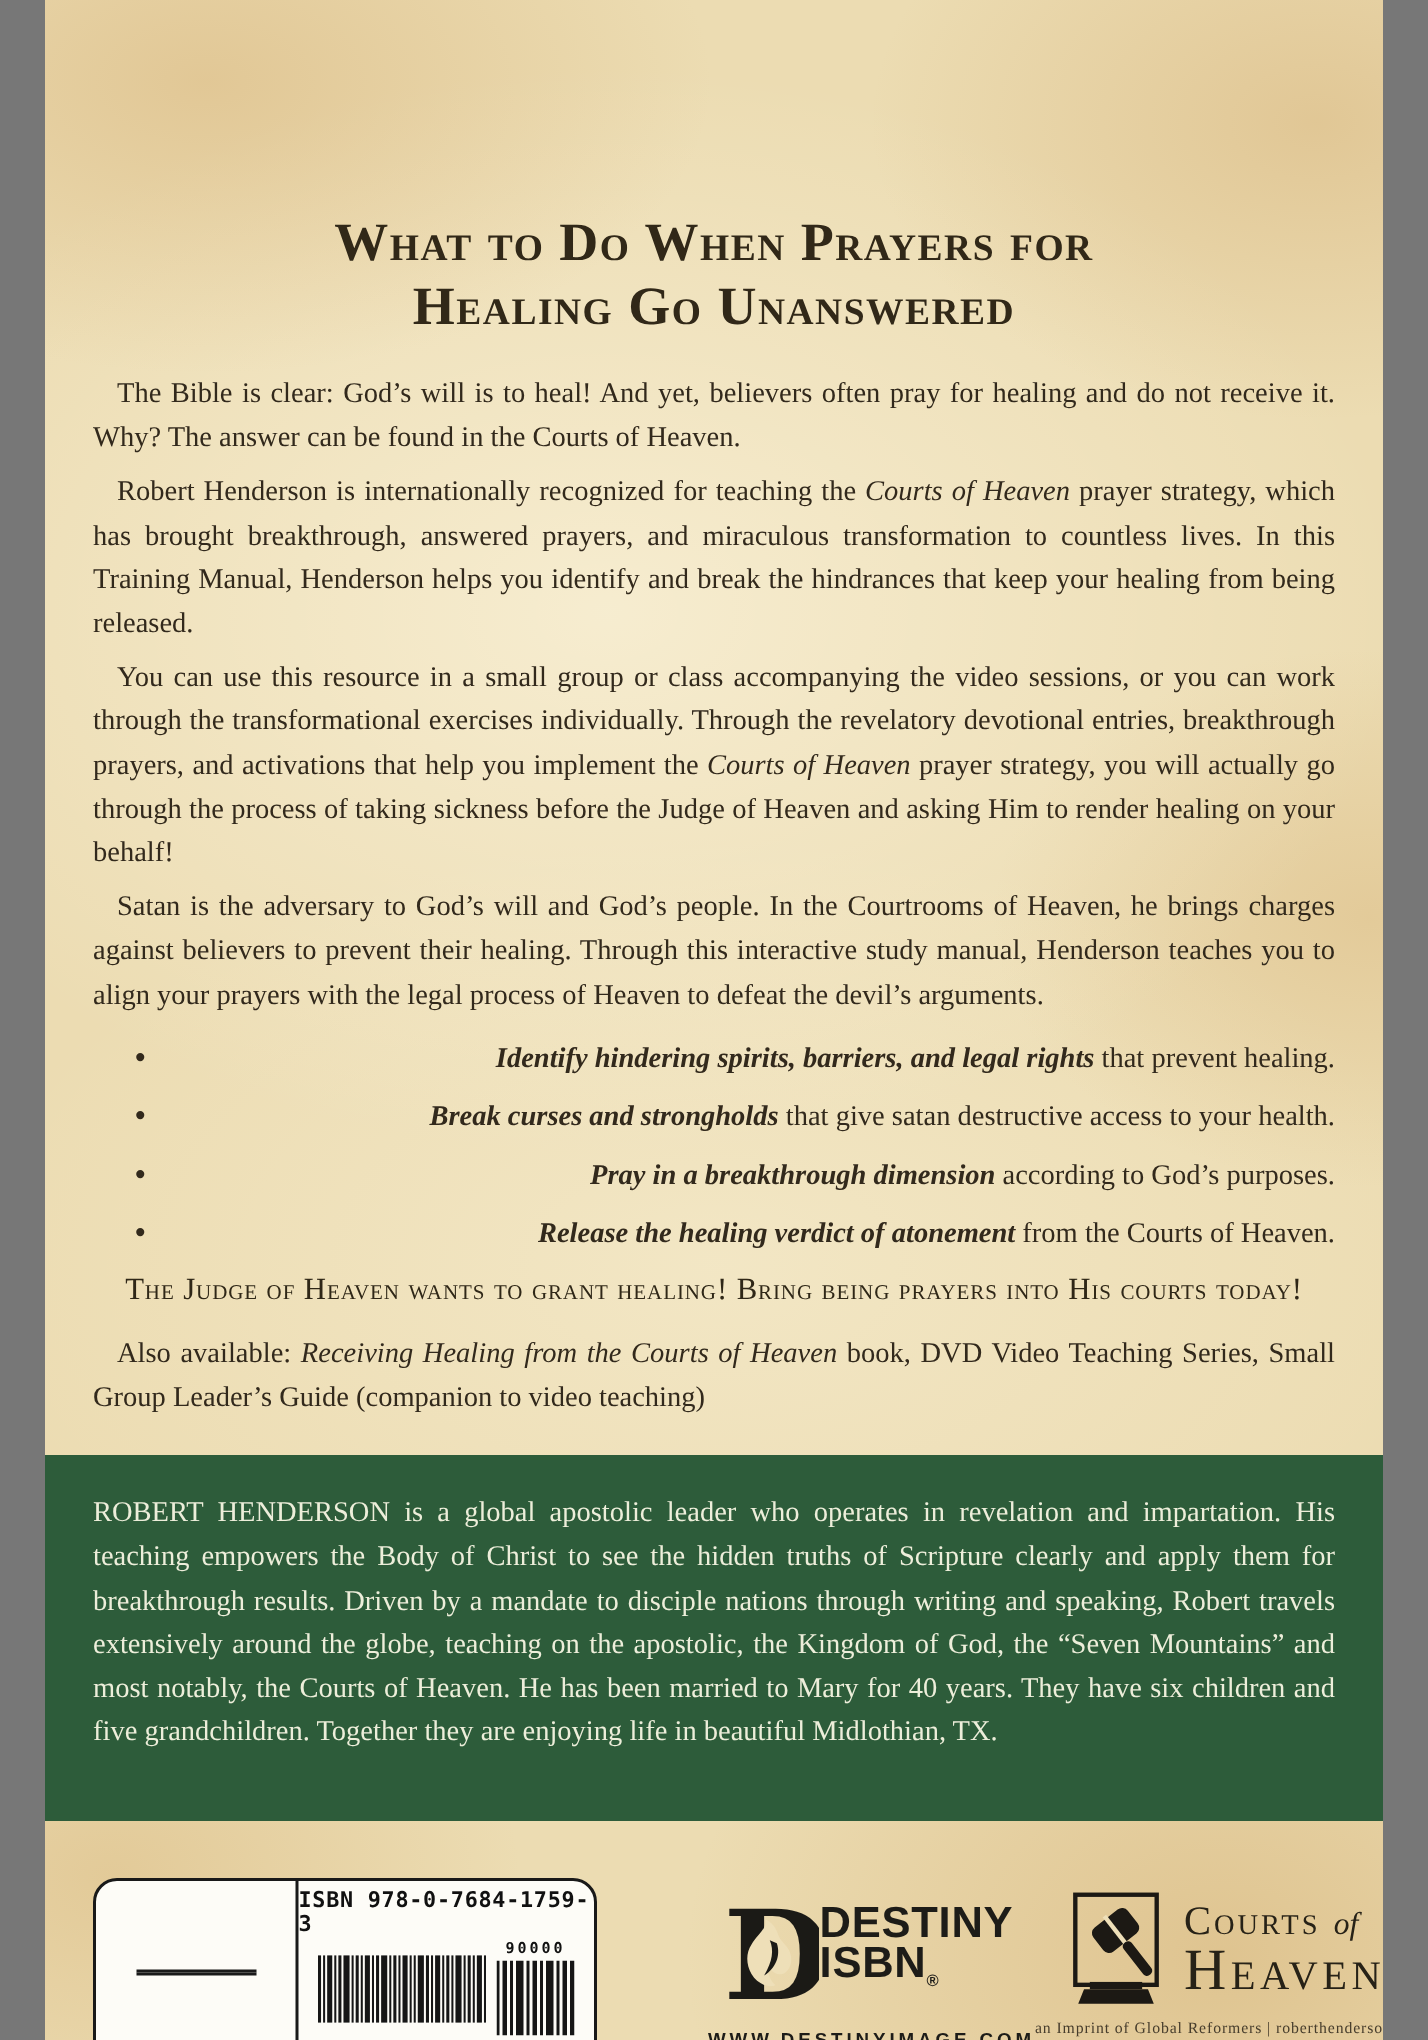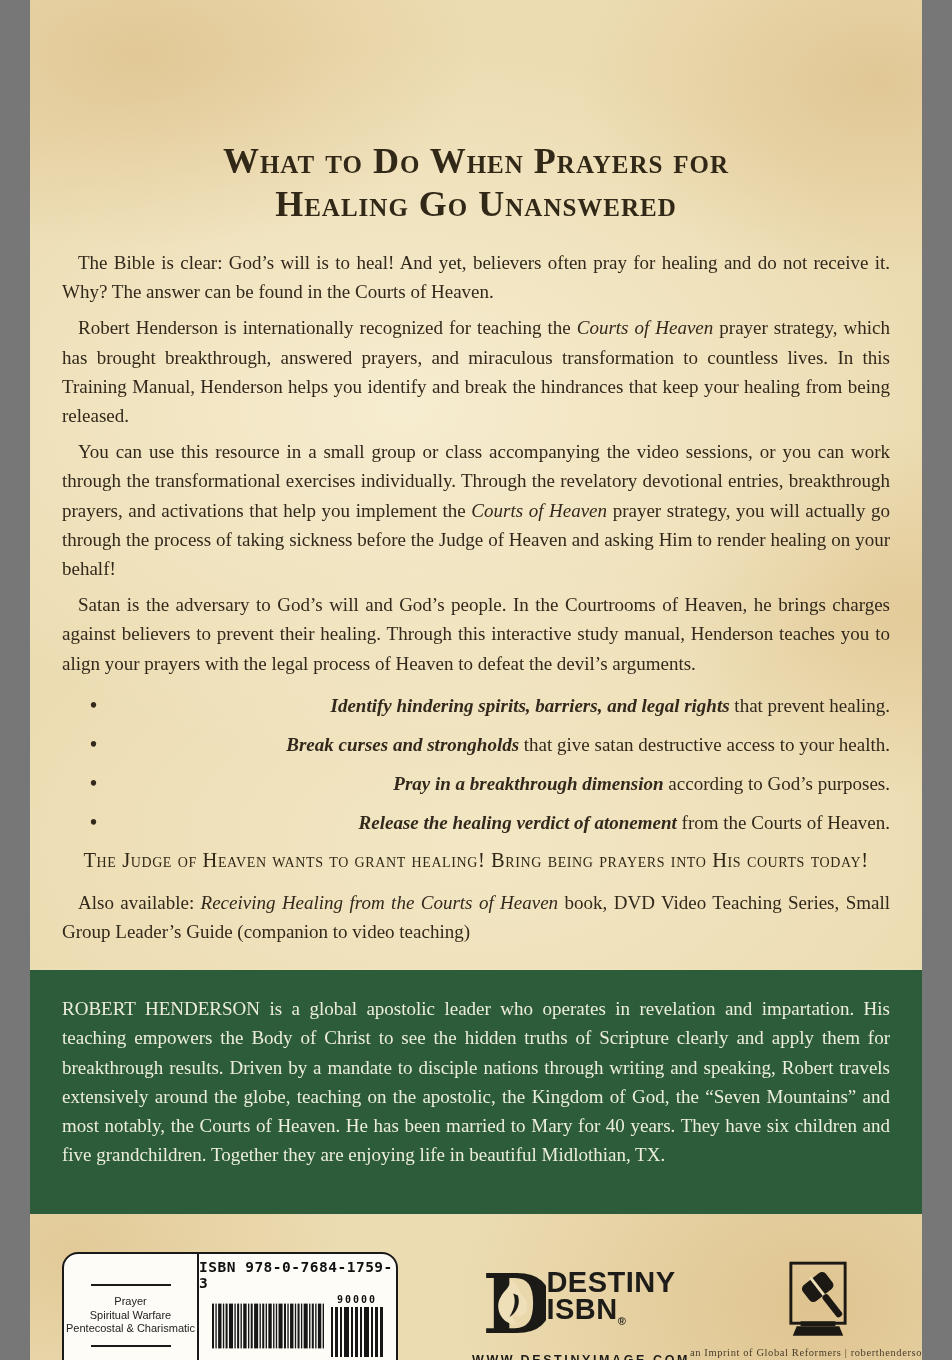--- a/index.html
+++ b/index.html
@@ -196,25 +196,20 @@
 
   <div class="bio-band">
     <p>ROBERT HENDERSON is a global apostolic leader who operates in revelation and impartation. His teaching empowers the Body of Christ to see the hidden truths of Scripture clearly and apply them for breakthrough results. Driven by a mandate to disciple nations through writing and speaking, Robert travels extensively around the globe, teaching on the apostolic, the Kingdom of God, the “Seven Mountains” and most notably, the Courts of Heaven. He has been married to Mary for 40 years. They have six children and five grandchildren. Together they are enjoying life in beautiful Midlothian, TX.</p>
   </div>
 
   <div class="footer">
 
     <div class="barcode-box">
       <div class="cat-panel">
         <div class="rule"></div>
-        <div class="cats">
-          <div>Prayer</div>
-          <div>Spiritual Warfare</div>
-          <div>Pentecostal &amp; Charismatic</div>
-        </div>
         <div class="rule"></div>
       </div>
       <div class="code-panel">
         <div class="mono isbn">ISBN 978-0-7684-1759-3</div>
         <div class="bars-row">
           <svg width="112" height="66" viewBox="0 0 165 66">
             <g fill="#161616">
               <rect x="0" width="3" height="66"></rect>
                 <rect x="5" width="2" height="66"></rect>
                 <rect x="9" width="5" height="66"></rect>
@@ -292,18 +287,22 @@
         <svg width="62" height="78" viewBox="0 0 64 80">
           <rect x="4" y="3" width="56" height="62" fill="none" stroke="#1c1914" stroke-width="3"></rect>
           <g transform="rotate(-38 32 28)">
             <rect x="17" y="17" width="30" height="21" rx="5" fill="#1c1914"></rect>
             <line x1="32" y1="15" x2="32" y2="40" stroke="#eedfb8" stroke-width="3"></line>
             <rect x="28.5" y="38" width="7" height="28" rx="3" fill="#1c1914"></rect>
           </g>
           <rect x="14" y="63" width="36" height="5" fill="#1c1914"></rect>
           <path d="M10 68 h44 l4 10 h-52 z" fill="#1c1914"></path>
         </svg>
+        <div class="coh-text">
+          <div class="coh-line1"><span>Courts</span> <i>of</i></div>
+          <div class="coh-line2">Heaven</div>
+        </div>
       </div>
       <div class="coh-imprint">an Imprint of Global Reformers  |  roberthenderson.org</div>
     </div>
 
   </div>
 </div>
 
 </body></html>

